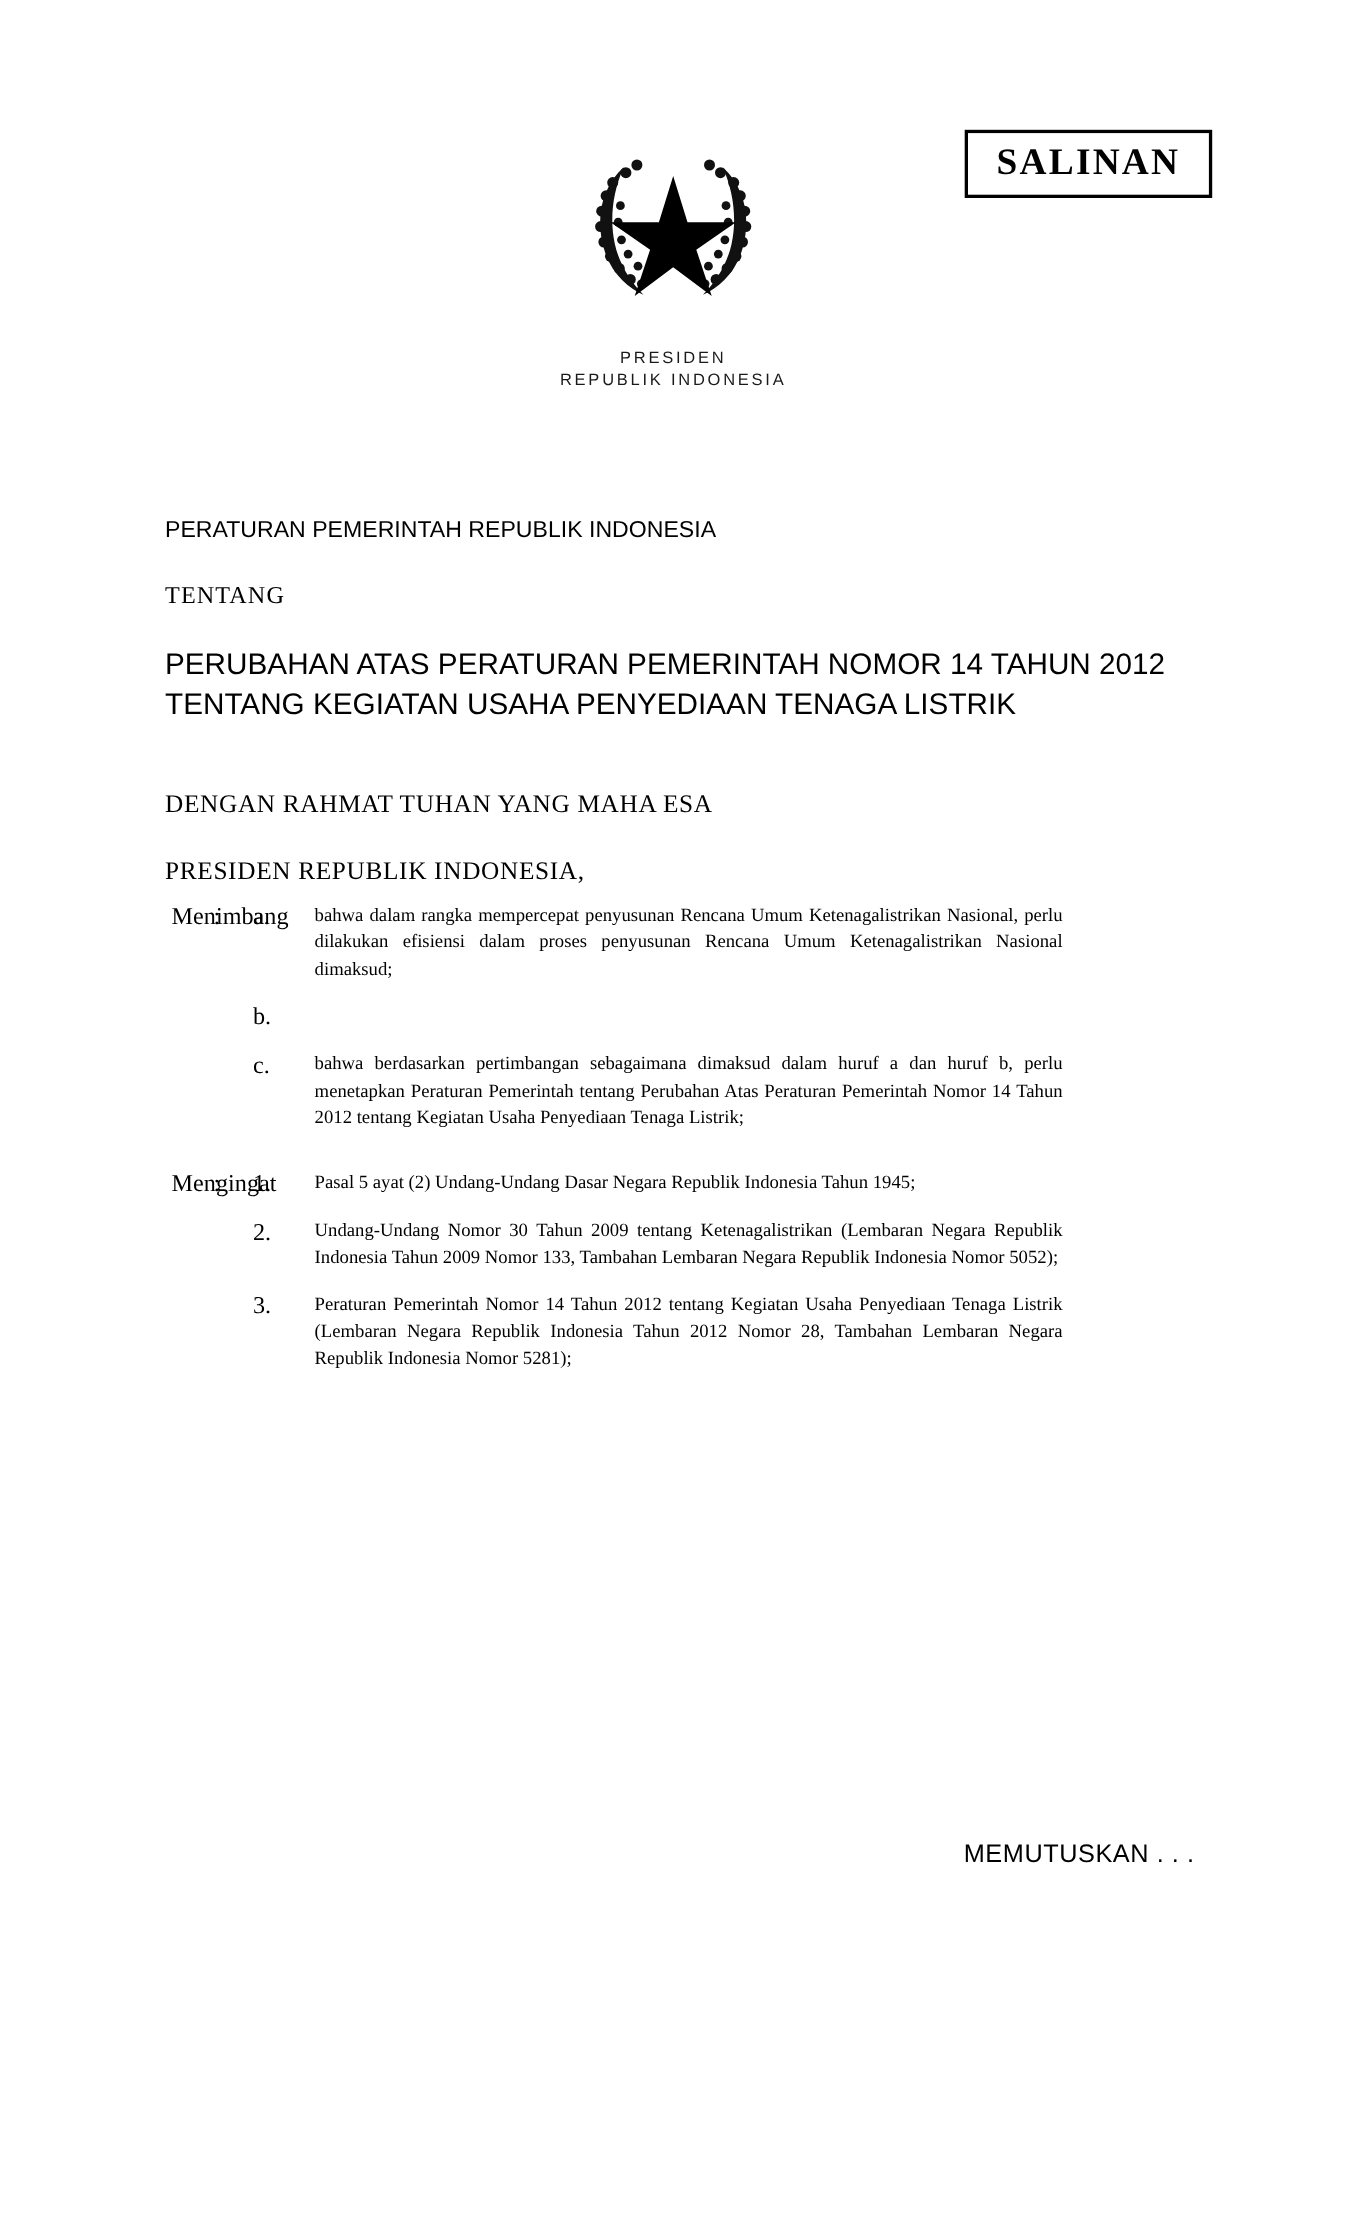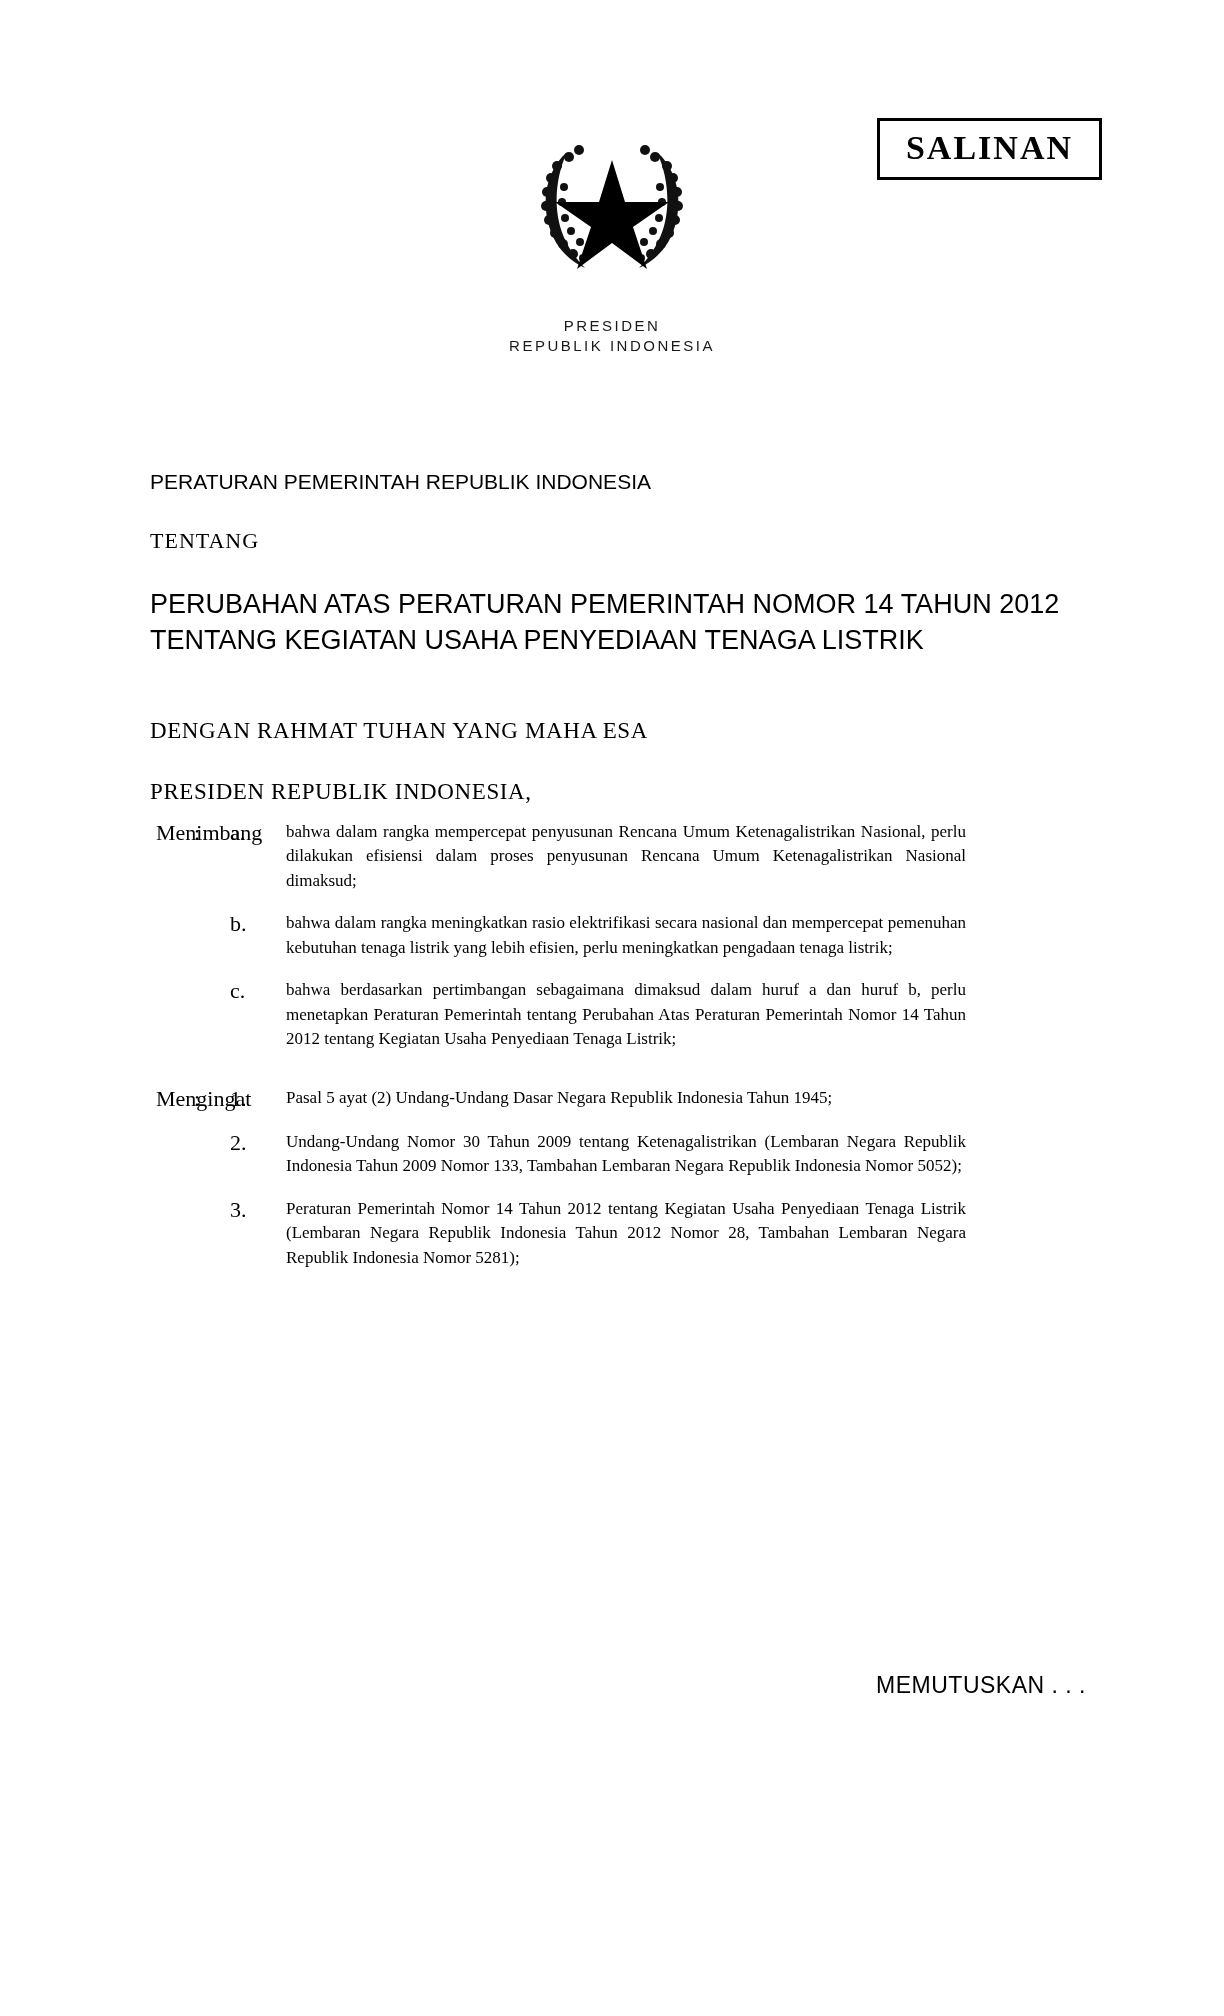--- a/index.html
+++ b/index.html
@@ -236,21 +236,20 @@
       <div class="lbl">Menimbang</div>
       <div class="colon">:</div>
       <div class="marker">a.</div>
       <div class="text">bahwa dalam rangka mempercepat penyusunan Rencana Umum Ketenagalistrikan Nasional, perlu dilakukan efisiensi dalam proses penyusunan Rencana Umum Ketenagalistrikan Nasional dimaksud;</div>
     </div>
 
     <div class="clause">
       <div class="lbl"></div>
       <div class="colon"></div>
       <div class="marker">b.</div>
-      <div class="text">bahwa dalam rangka meningkatkan rasio elektrifikasi secara nasional dan mempercepat pemenuhan kebutuhan tenaga listrik yang lebih efisien, perlu meningkatkan pengadaan tenaga listrik;</div>
     </div>
 
     <div class="clause">
       <div class="lbl"></div>
       <div class="colon"></div>
       <div class="marker">c.</div>
       <div class="text">bahwa berdasarkan pertimbangan sebagaimana dimaksud dalam huruf a dan huruf b, perlu menetapkan Peraturan Pemerintah tentang Perubahan Atas Peraturan Pemerintah Nomor 14 Tahun 2012 tentang Kegiatan Usaha Penyediaan Tenaga Listrik;</div>
     </div>
 
     <div class="group-gap"></div>

